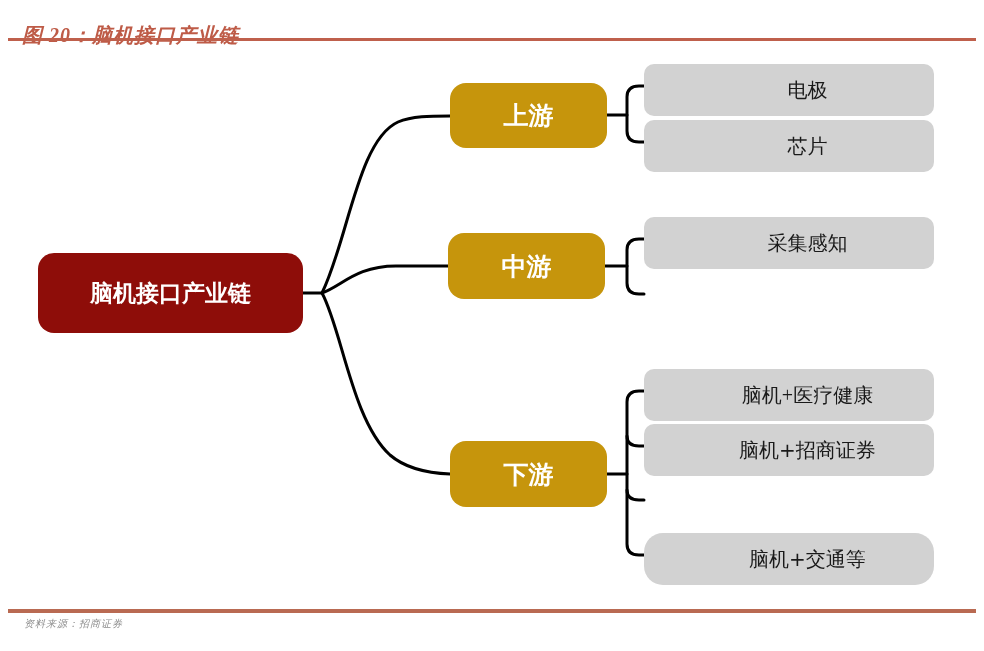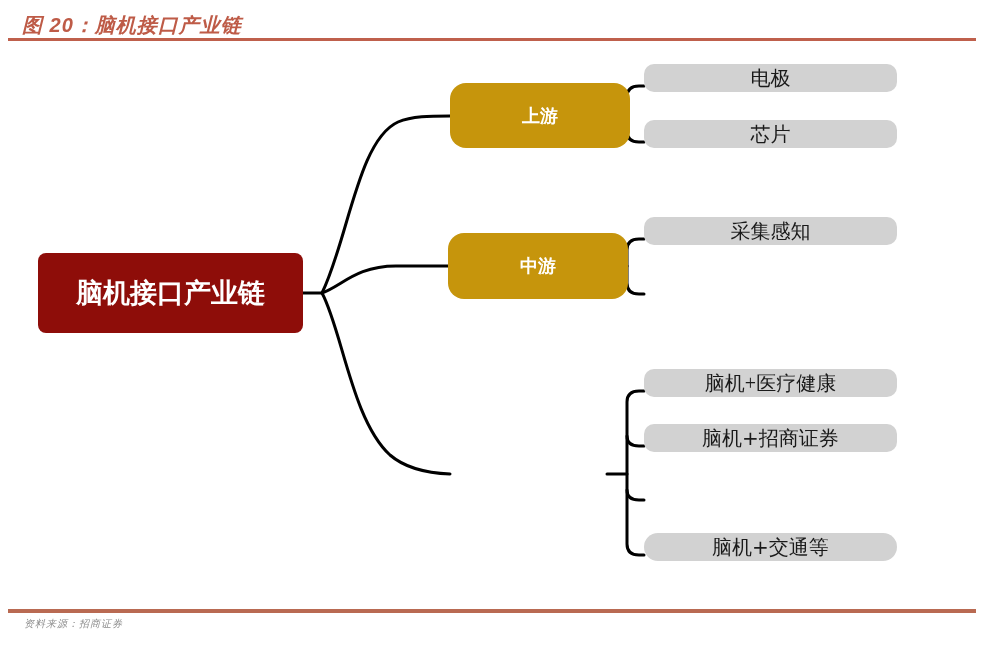--- a/index.html
+++ b/index.html
@@ -1,56 +1,56 @@
 <!DOCTYPE html>
 <html style="--accent_red: #be5b47; --rule_top: #bf604c; --rule_bottom: #b96a52; --node_red: #8e0d09; --node_gold: #c6950c; --leaf_gray: #d2d2d2; --connector: #000000; --source_gray: #8d8d8d;"><head>
 <meta charset="utf-8">
 <style>
   html,body{margin:0;padding:0;background:#ffffff;}
   #canvas{
     position:relative;width:984px;height:651px;background:#fff;overflow:hidden;
     font-family:"DejaVu Sans","Liberation Sans",sans-serif;
   }
   .fig-title{
-    position:absolute;left:22px;top:12px;
-    font-family:Liberation Sans, sans-serif;
+    position:absolute;left:22px;top:22px;
+    font-family:Liberation Serif, serif;
     font-style:italic;font-weight:bold;font-size:20px;letter-spacing:1px;
     color:var(--accent_red,#be5b47);white-space:nowrap;
   }
   .rule{position:absolute;left:8px;width:968px;}
   .rule.top{top:38px;height:3px;background:var(--rule_top,#bf604c);}
   .rule.bottom{top:609px;height:4px;background:var(--rule_bottom,#b96a52);}
   .source{
     position:absolute;left:24px;top:617px;
     font-family:"DejaVu Serif","Liberation Serif",serif;
     font-style:italic;font-size:10px;color:var(--source_gray,#8d8d8d);
     letter-spacing:1px;white-space:nowrap;
   }
   svg.connectors{position:absolute;left:0;top:0;width:984px;height:651px;}
   svg.connectors path{fill:none;stroke:var(--connector,#000);stroke-width:3;stroke-linecap:round;}
   .node{
     position:absolute;display:flex;align-items:center;justify-content:center;
     color:#ffffff;font-weight:bold;text-align:center;white-space:nowrap;
   }
   .node.root{
     left:38px;top:253px;width:265px;height:80px;
-    background:var(--node_red,#8e0d09);border-radius:8px;font-size:27px;
+    background:var(--node_red,#8e0d09);border-radius:16px;font-size:23px;
   }
   .node.stage{
-    width:180px;height:66px;background:var(--node_gold,#c6950c);
-    border-radius:16px;font-size:18px;
+    width:157px;height:66px;background:var(--node_gold,#c6950c);
+    border-radius:16px;font-size:25px;
   }
   .node.stage.up{left:450px;top:83px;height:65px;}
   .node.stage.mid{left:448px;top:233px;}
   .node.stage.down{left:450px;top:441px;}
   .leaf{
-    position:absolute;left:644px;width:253px;height:28px;
+    position:absolute;left:644px;width:253px;height:52px;
     background:var(--leaf_gray,#d2d2d2);border-radius:10px;
     display:flex;align-items:center;justify-content:center;
-    color:#1a1a1a;font-size:20px;white-space:nowrap;
+    color:#1a1a1a;font-size:20px;white-space:nowrap;padding-left:37px;
   }
   .leaf.l0{top:64px;}  .leaf.l1{top:120px;}
   .leaf.l2{top:217px;} .leaf.l3{top:272px;}
   .leaf.l4{top:369px;font-family:Liberation Serif, serif;} .leaf.l5{top:424px;}
   .leaf.l6{top:478px;} .leaf.l7{top:533px;border-radius:19px;}
 </style>
 </head>
 <body>
 
 <div id="canvas">
@@ -74,20 +74,21 @@
     <path d="M 607 474 H 627"></path>
     <path d="M 644 391 H 639 Q 627 391 627 402 V 544 Q 627 555 639 555 H 644"></path>
     <path d="M 627 436 Q 627 446 639 446 H 644"></path>
     <path d="M 627 490 Q 627 500 639 500 H 644"></path>
   </svg>
 
   <div class="node root">脑机接口产业链</div>
 
   <div class="node stage up">上游</div>
   <div class="node stage mid">中游</div>
+  <div class="node stage down">下游</div>
 
   <div class="leaf l0">电极</div>
   <div class="leaf l1">芯片</div>
   <div class="leaf l2">采集感知</div>
   <div class="leaf l4">脑机+医疗健康</div>
   <div class="leaf l5">脑机+招商证券</div>
   <div class="leaf l7">脑机+交通等</div>
 
   <div class="rule bottom"></div>
   <div class="source">资料来源：招商证券</div>

